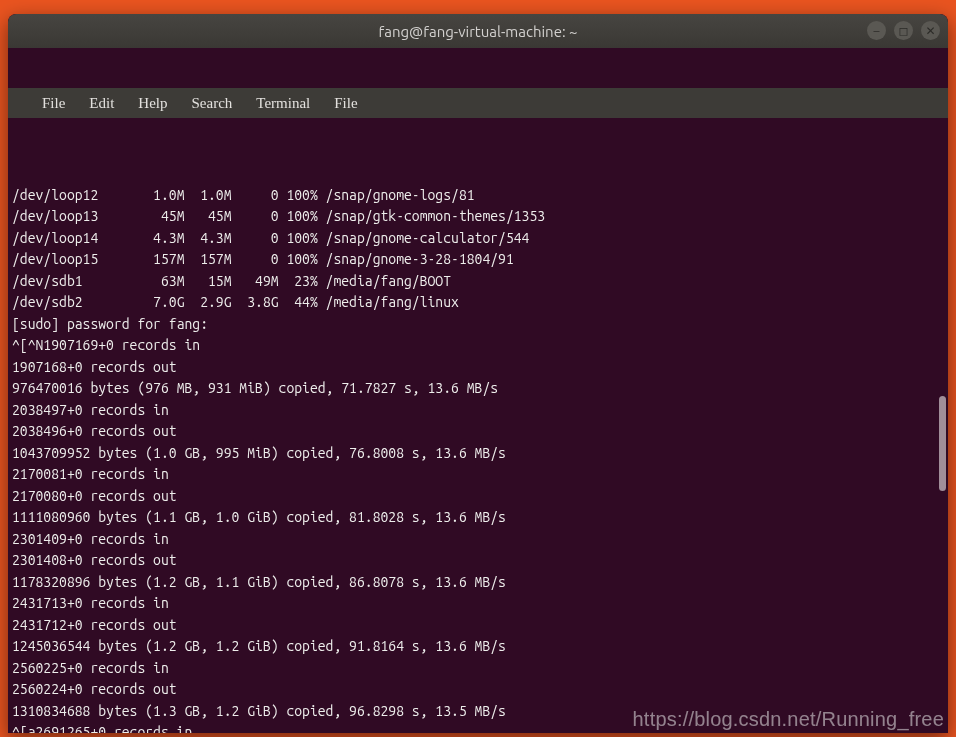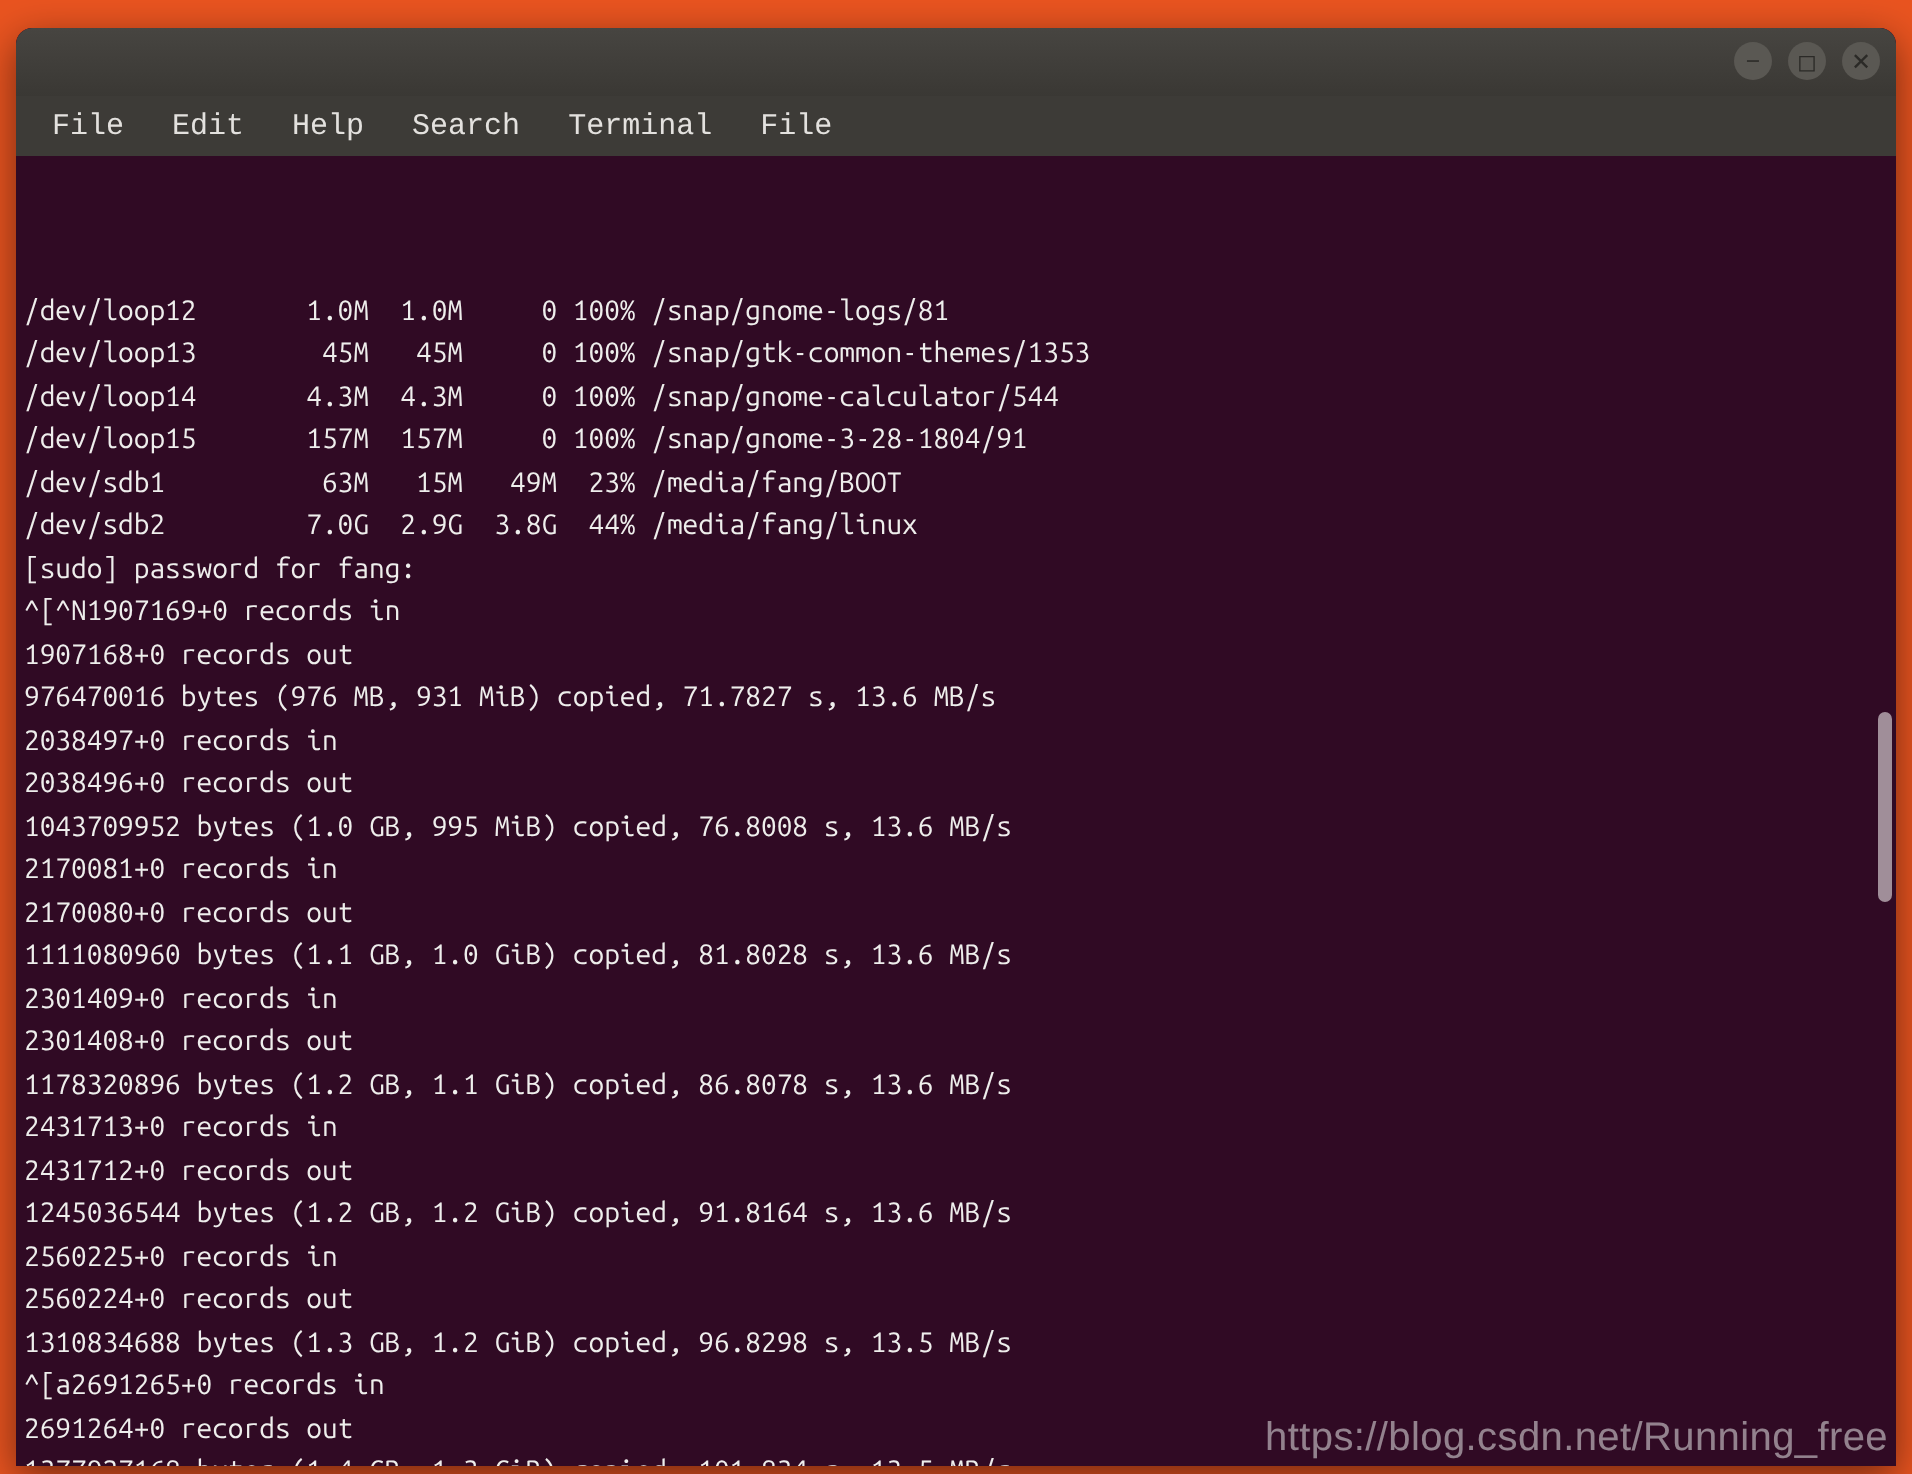--- a/index.html
+++ b/index.html
@@ -56,25 +56,26 @@
     color: #2b2a27;
     font-size: 12px;
     cursor: pointer;
   }
   .ctl-close { background: #5a5853; }
   .menubar {
     height: 30px;
     background: #3d3b37;
     display: flex;
     align-items: center;
-    padding: 0 6px;
+    padding: 0 22px;
     gap: 0;
-    font-family: Liberation Mono, monospace;
+    font-family: Liberation Serif, serif;
     font-size: 15px;
     color: #e3e1de;
+    margin-top: 40px;
   }
   .menubar span {
     padding: 5px 12px;
     cursor: pointer;
   }
   .term {
     flex: 1;
     background: #300a24;
     color: #eeeeec;
     font-size: 14px;
@@ -112,20 +113,21 @@
     font-size: 20px;
     letter-spacing: 0.2px;
   }
 </style>
 </head>
 <body>
 
 <div class="window">
 
   <div class="titlebar">
+    <span>fang@fang-virtual-machine: ~</span>
     <div class="titlebar-controls">
       <div class="ctl">
           <span>–</span>
         </div>
       <div class="ctl">
           <span>◻</span>
         </div>
       <div class="ctl ctl-close">
           <span>✕</span>
         </div>

